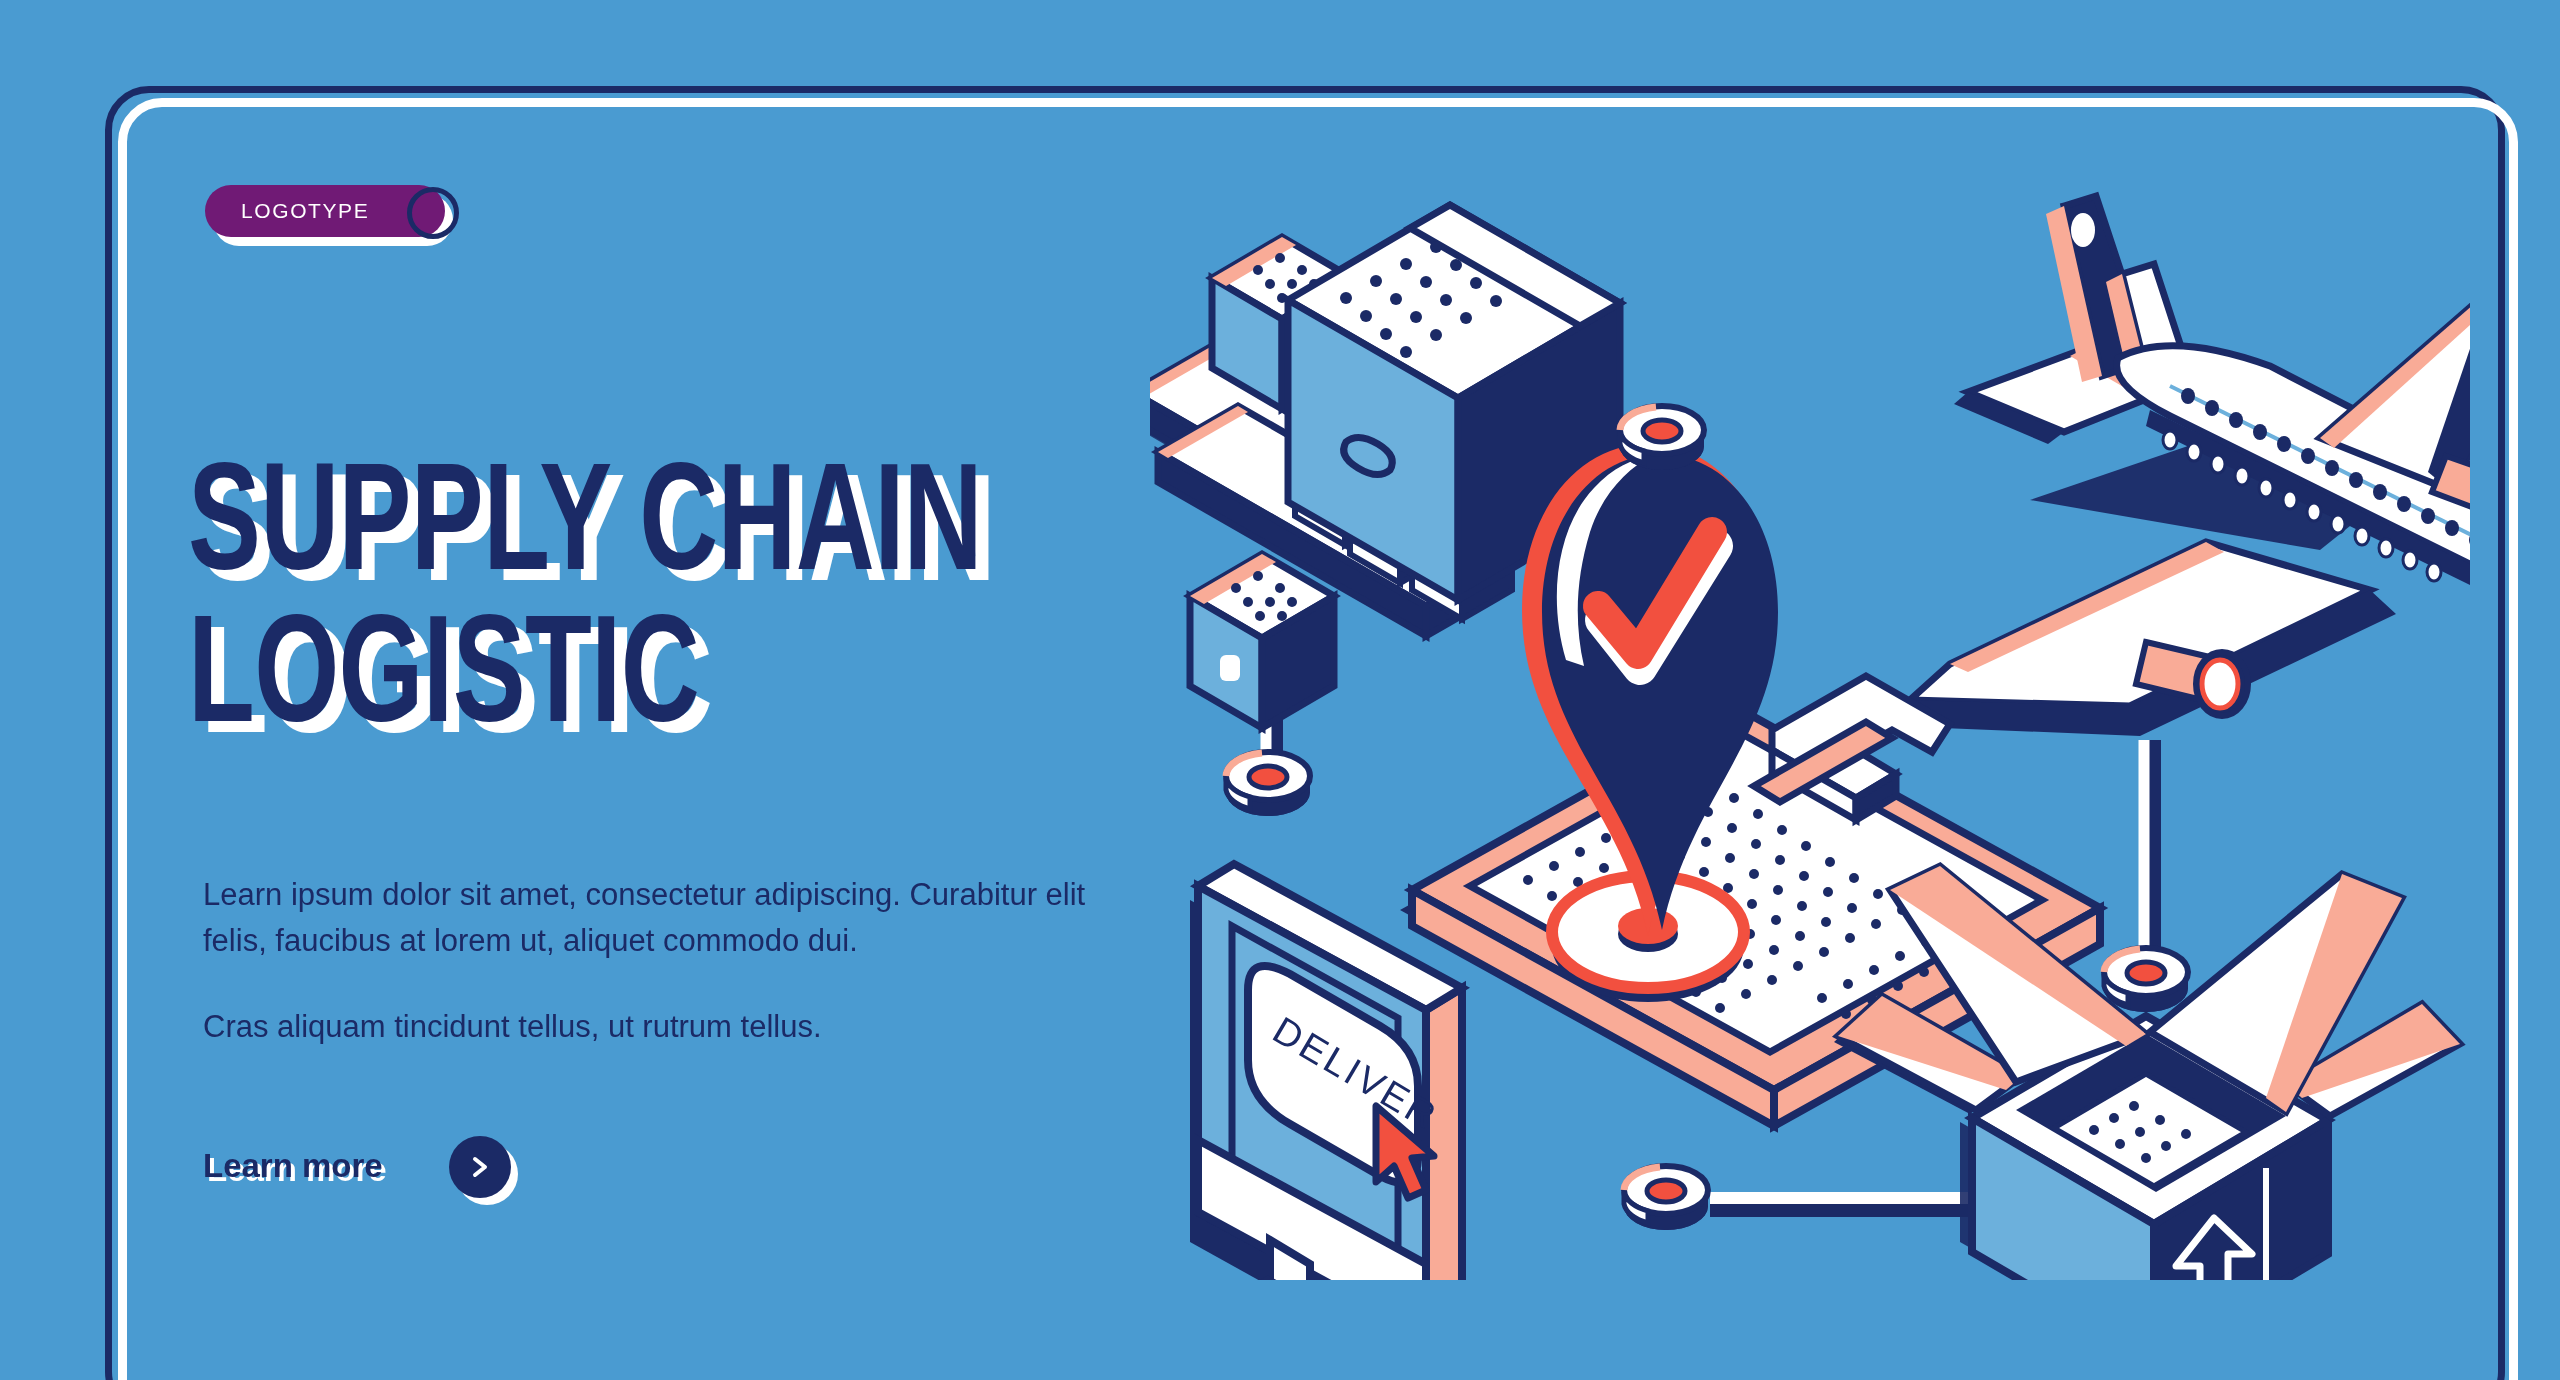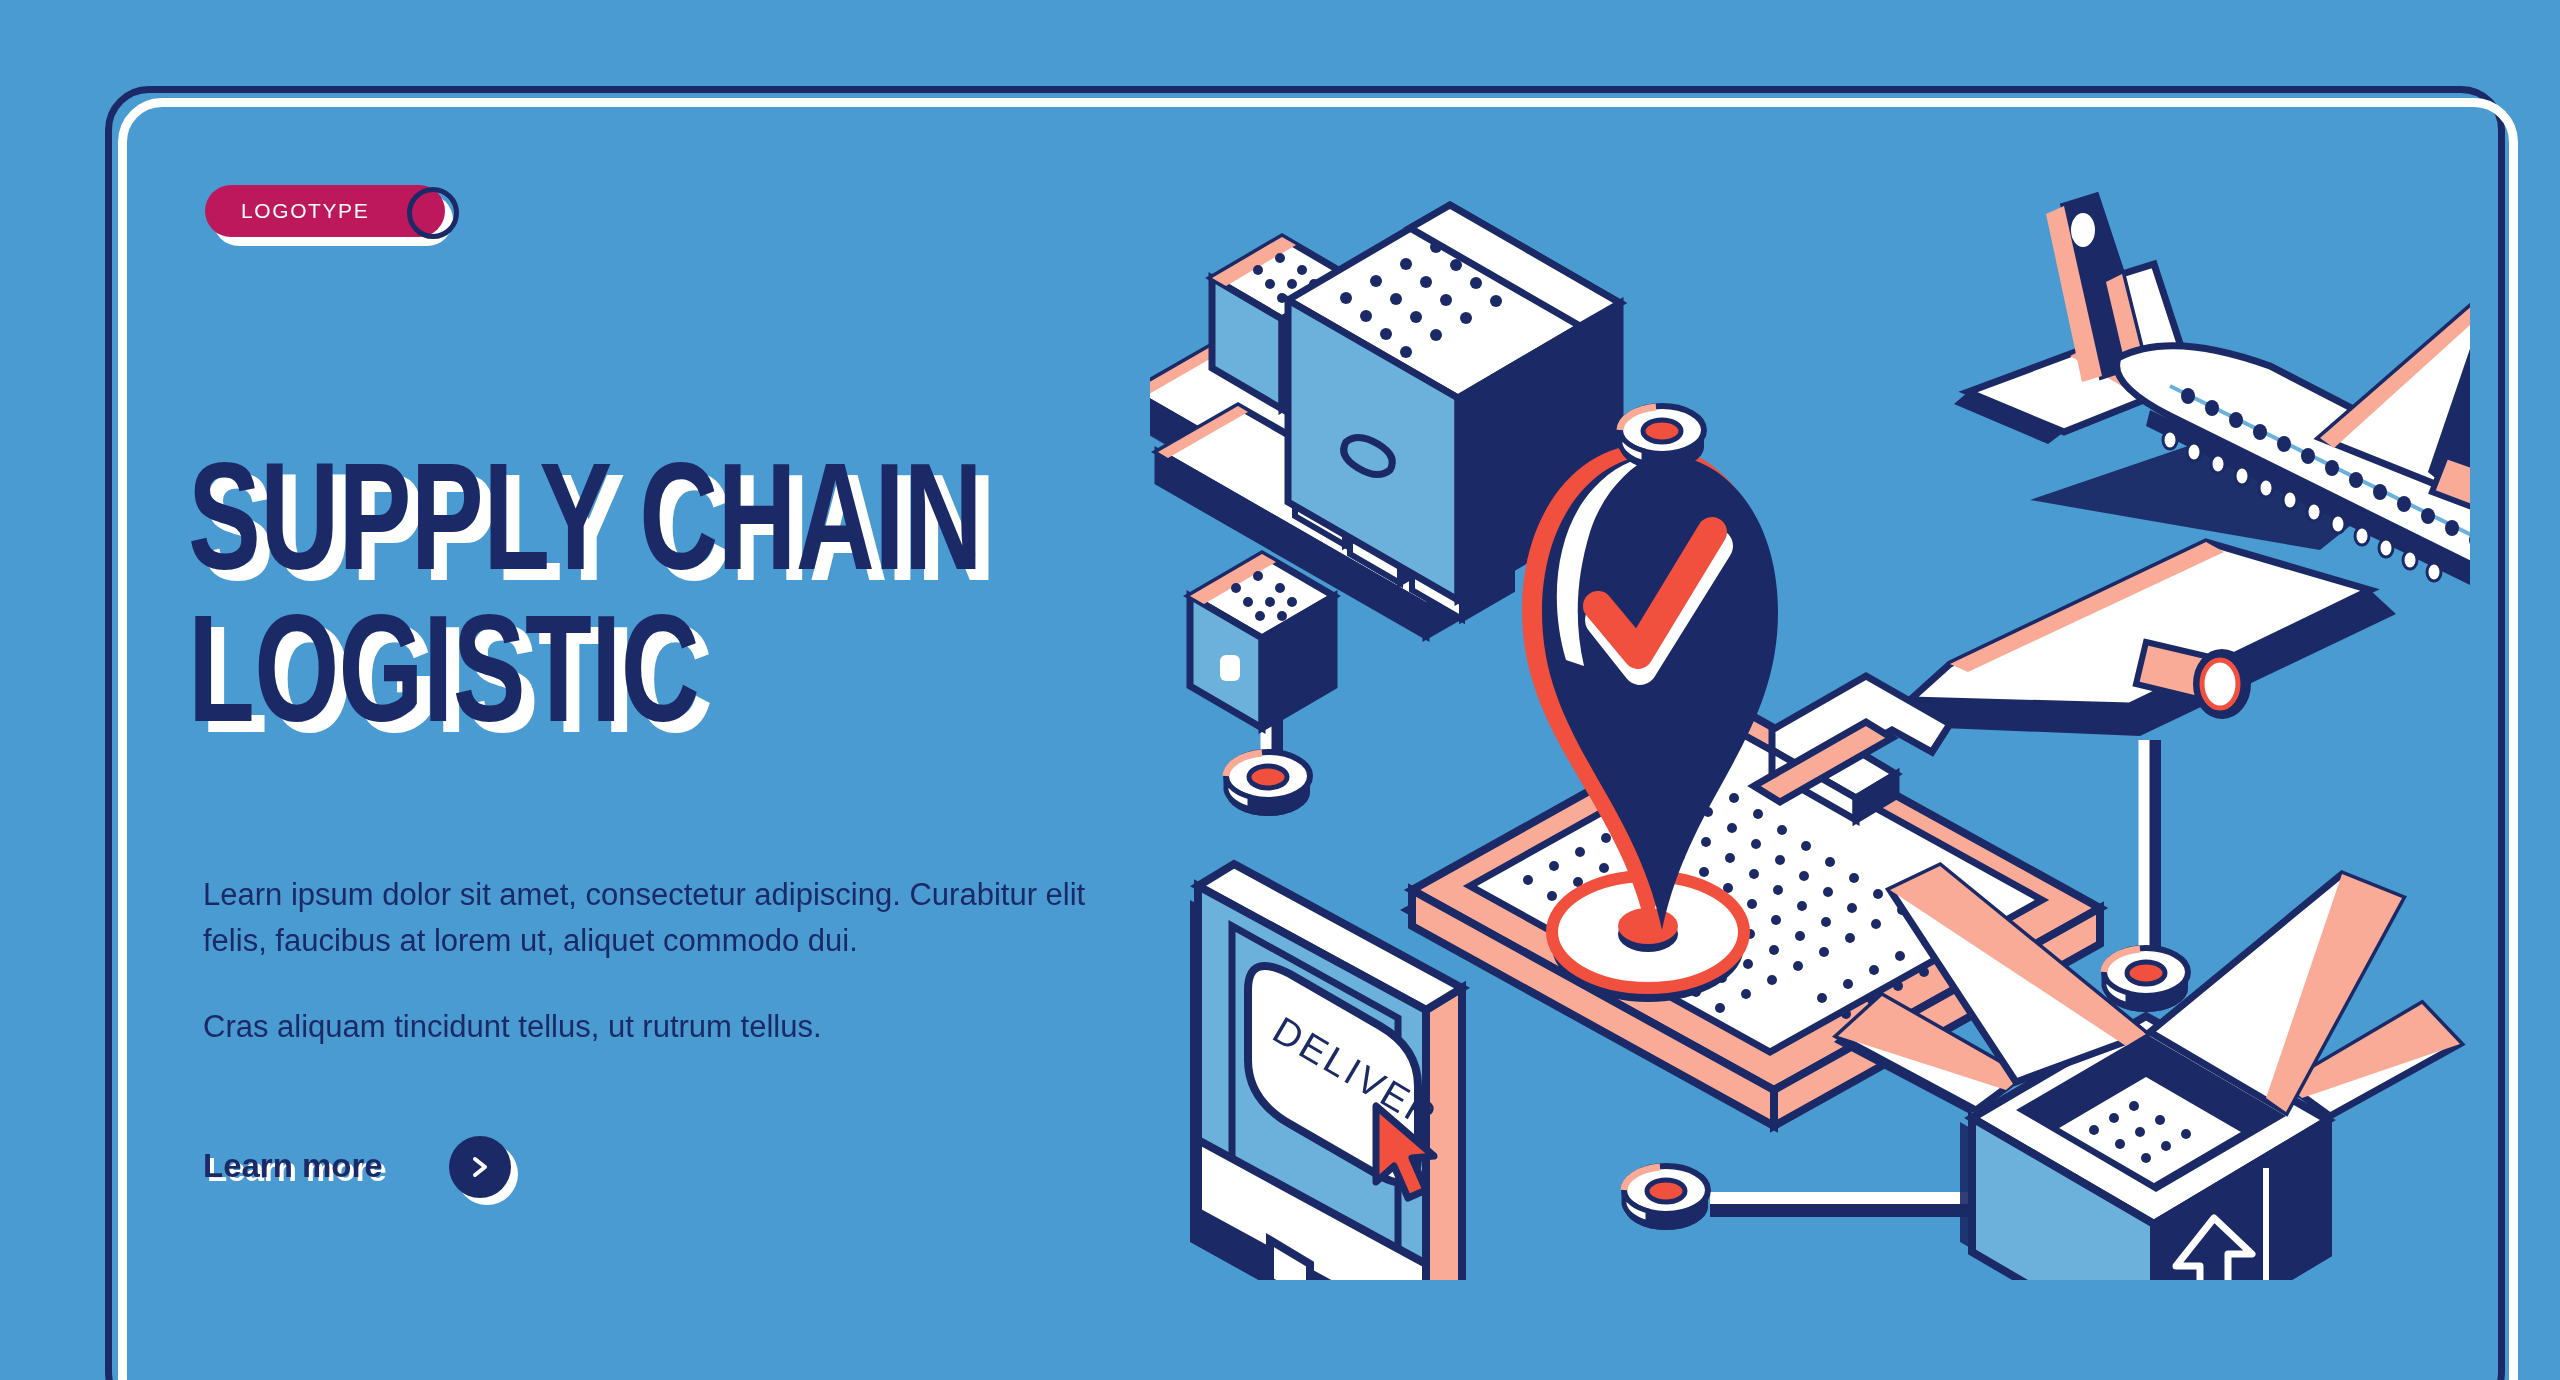--- a/index.html
+++ b/index.html
@@ -24,21 +24,21 @@
   }
 
   
   .logo{position:absolute;left:205px;top:185px;width:260px;height:62px;}
   .logo-white-pill{
     position:absolute;left:8px;top:9px;width:240px;height:52px;
     background:#ffffff;border-radius:26px;
   }
   .logo-pill{
     position:absolute;left:0;top:0;width:240px;height:52px;
-    background:#be185d;border-radius:26px;
+    background:#701a75;border-radius:26px;
     display:flex;align-items:center;padding-left:36px;box-sizing:border-box;
   }
   .logo-text{
     color:#ffffff;font-size:21px;letter-spacing:1.6px;font-weight:400;
     font-family:"Liberation Sans", sans-serif;
   }
   .logo-ring-white{
     position:absolute;left:190px;top:9px;width:52px;height:52px;
     border:5px solid #ffffff;border-radius:50%;box-sizing:border-box;
   }

